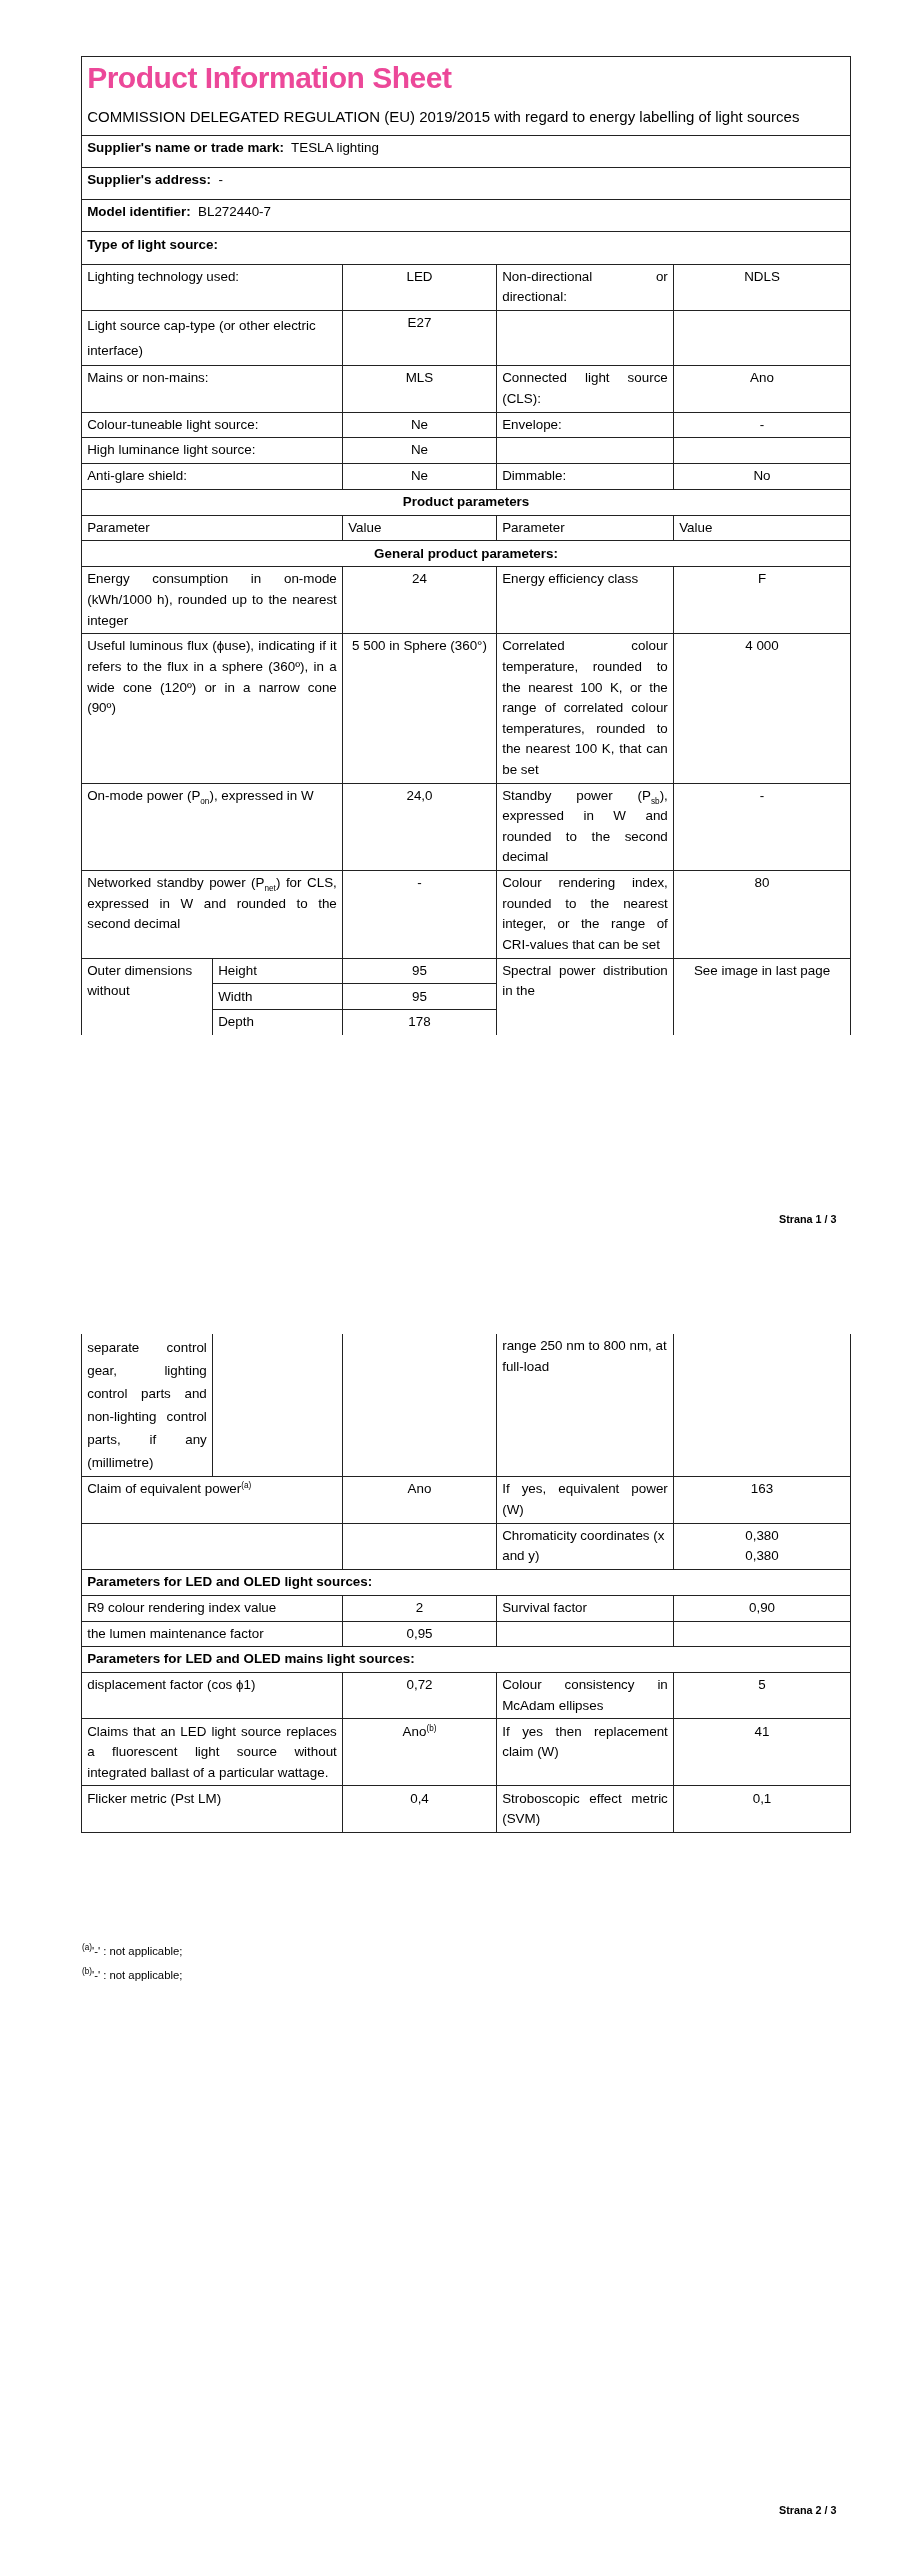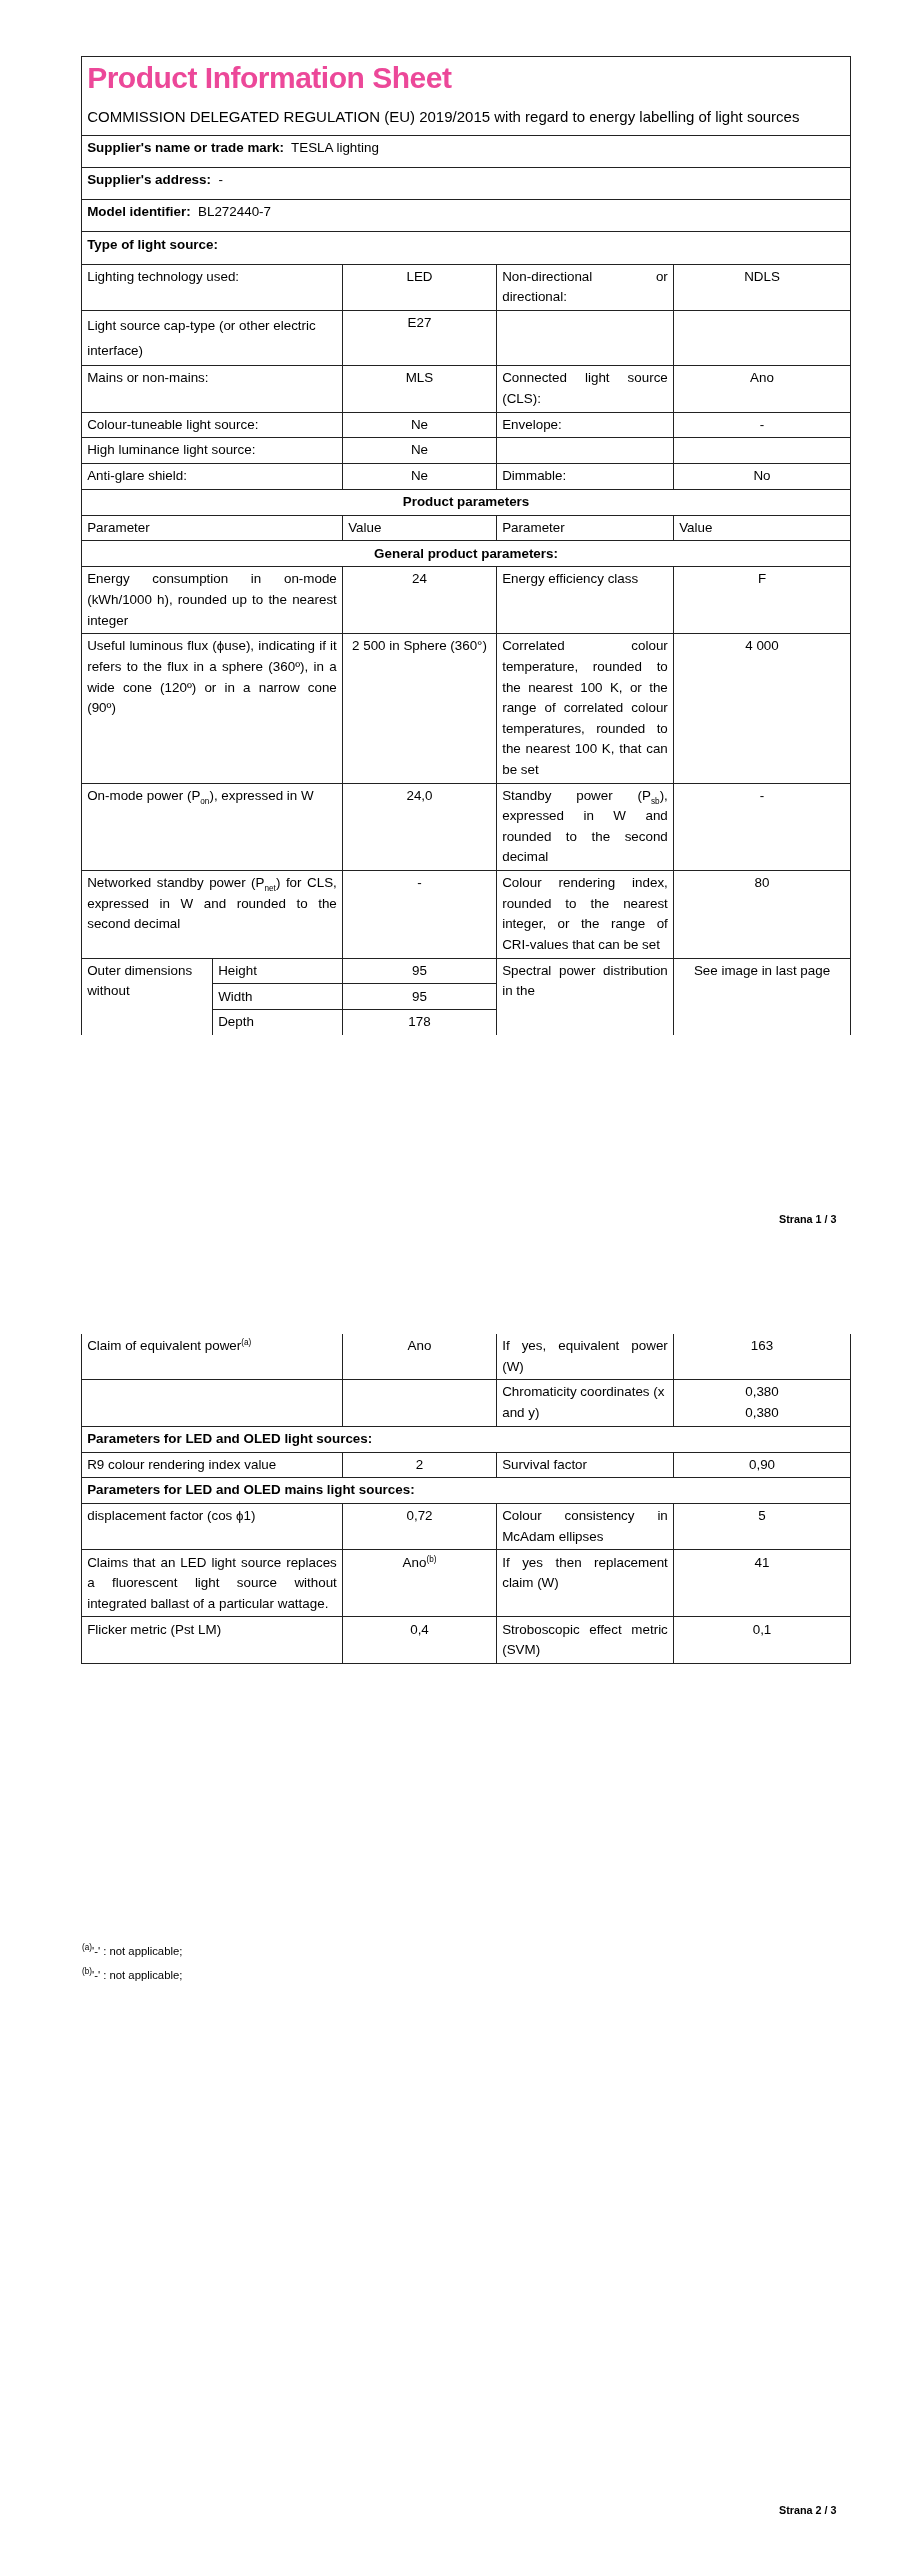--- a/index.html
+++ b/index.html
@@ -106,21 +106,21 @@
         </tr>
 
     <tr>
       <td colspan="2" class="j">Energy consumption in on-mode (kWh/1000 h), rounded up to the nearest integer</td>
       <td class="c">24</td>
       <td class="j">Energy efficiency class</td>
       <td class="c">F</td>
     </tr>
     <tr>
       <td colspan="2" class="j">Useful luminous flux (ϕuse), indicating if it refers to the flux in a sphere (360º), in a wide cone (120º) or in a narrow cone (90º)</td>
-      <td class="c">2 500 in Sphere (360°)</td>
+      <td class="c">5 500 in Sphere (360°)</td>
       <td class="j">Correlated colour temperature, rounded to the nearest 100 K, or the range of correlated colour temperatures, rounded to the nearest 100 K, that can be set</td>
       <td class="c">4 000</td>
     </tr>
     <tr>
       <td colspan="2" class="j"><span>On-mode power (P</span><sub>on</sub><span>), expressed in W</span></td>
       <td class="c">24,0</td>
       <td class="j"><span>Standby power (P</span><sub>sb</sub><span>), expressed in W and rounded to the second decimal</span></td>
       <td class="c">-</td>
     </tr>
     <tr>
@@ -152,20 +152,27 @@
 <div class="page" id="page2">
   <table class="sheet" id="tbl2">
     <colgroup>
         <col style="width:131px">
         <col style="width:130px">
         <col style="width:154px">
         <col style="width:177px">
         <col style="width:177px">
       </colgroup>
     <tbody>
+        <tr>
+      <td class="j" style="line-height:23px">separate control gear, lighting control parts and non-lighting control parts, if any (millimetre)</td>
+      <td></td>
+      <td></td>
+      <td>range 250 nm to 800 nm, at full-load</td>
+      <td></td>
+    </tr>
     <tr>
       <td colspan="2"><span>Claim of equivalent power</span><sup>(a)</sup></td>
       <td class="c">Ano</td>
       <td class="j">If yes, equivalent power (W)</td>
       <td class="c">163</td>
     </tr>
     <tr>
       <td colspan="2"></td>
       <td></td>
       <td>Chromaticity coordinates (x and y)</td>
@@ -175,20 +182,26 @@
           </td>
     </tr>
     <tr>
           <td colspan="5" class="b">Parameters for LED and OLED light sources:</td>
         </tr>
     <tr>
       <td colspan="2">R9 colour rendering index value</td>
       <td class="c">2</td>
       <td>Survival factor</td>
       <td class="c">0,90</td>
+    </tr>
+    <tr>
+      <td colspan="2">the lumen maintenance factor</td>
+      <td class="c">0,95</td>
+      <td></td>
+      <td></td>
     </tr>
     <tr>
           <td colspan="5" class="b">Parameters for LED and OLED mains light sources:</td>
         </tr>
     <tr>
       <td colspan="2">displacement factor (cos ϕ1)</td>
       <td class="c">0,72</td>
       <td class="j">Colour consistency in McAdam ellipses</td>
       <td class="c">5</td>
     </tr>

